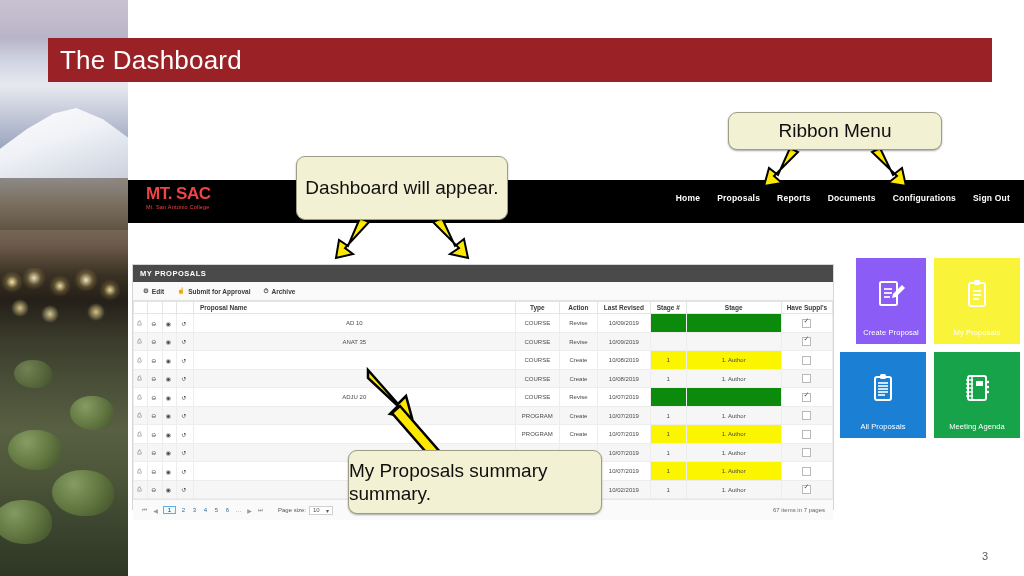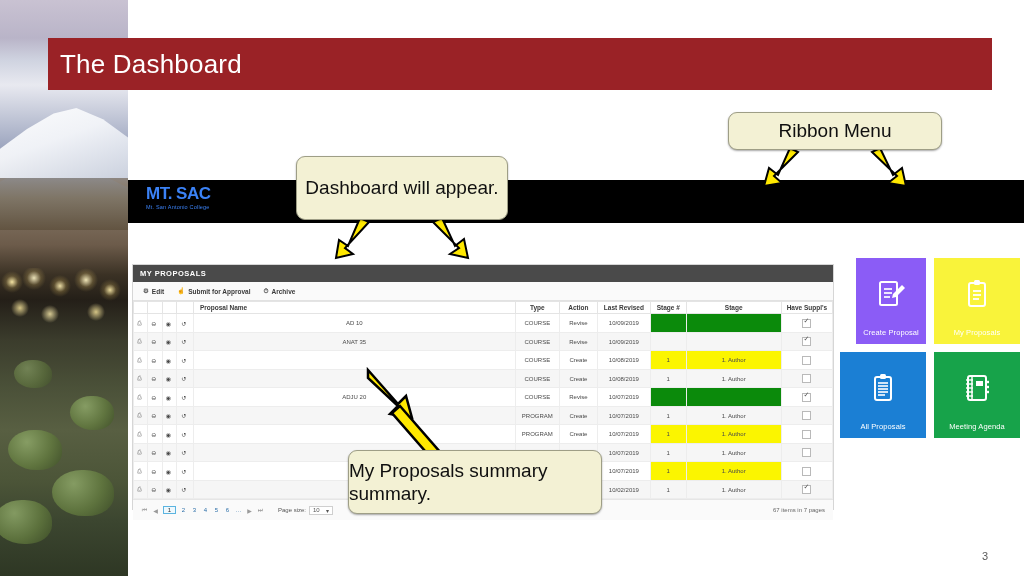--- a/index.html
+++ b/index.html
@@ -47,31 +47,31 @@
       radial-gradient(circle at 96px 44px, rgba(255,236,160,.8) 0px, transparent 9px);
     filter:blur(.3px);
   }
   .shrub{
     position:absolute;border-radius:50% 50% 45% 55%;
     background:radial-gradient(circle at 35% 30%, #8fa86a 0%, #62793f 55%, #3d4d27 100%);
     opacity:.85;
   }
   
   #title-bar{
-    position:absolute;left:48px;top:38px;width:944px;height:52px;
+    position:absolute;left:48px;top:38px;width:944px;height:44px;
     background:#9a2226;
     display:flex;align-items:center;
   }
   #title-bar .title-text{
     color:#ffffff;font-size:26px;margin-left:12px;letter-spacing:.2px;font-weight:400;
   }
   
   #app-window{position:absolute;left:128px;top:180px;width:896px;height:348px;background:#ffffff;}
   #app-header{position:absolute;left:0;top:0;width:896px;height:43px;background:#000000;}
-  #logo{position:absolute;left:18px;top:5px;width:92px;height:34px;color:#3b82f6;}
+  #logo{position:absolute;left:18px;top:5px;width:92px;height:34px;color:#ef4444;}
   #logo .logo-main{font-size:17px;font-weight:bold;letter-spacing:-.5px;line-height:1;}
   #logo .logo-sub{font-size:5.5px;letter-spacing:.2px;margin-top:2px;}
   #nav{position:absolute;right:14px;top:13px;display:flex;gap:17px;}
   #nav .nav-item{color:#ffffff;font-size:8.5px;font-weight:bold;letter-spacing:.2px;white-space:nowrap;}
   #blue-band{position:absolute;left:0;top:43px;width:896px;height:27px;background:#1b6591;}
   #blue-band .band-label{color:#ffffff;font-size:8px;font-weight:bold;letter-spacing:.6px;position:absolute;left:8px;top:9px;}
   
   #panel{position:absolute;left:4px;top:84px;width:700px;height:244px;background:#ffffff;border:1px solid #d6d6d6;}
   #panel-head{height:17px;background:#4a4a4a;display:flex;align-items:center;}
   #panel-head .panel-title{color:#ffffff;font-size:7.5px;font-weight:bold;letter-spacing:.5px;margin-left:7px;}
@@ -137,20 +137,28 @@
 <div id="title-bar" style="background: rgb(154, 34, 38);">
   <span class="title-text">The Dashboard</span>
 </div>
 
 <div id="app-window">
 
   <div id="app-header">
     <div id="logo">
       <div class="logo-main">MT. SAC</div>
       <div class="logo-sub">Mt. San Antonio College</div>
+    </div>
+    <div id="nav">
+      <span class="nav-item">Home</span>
+      <span class="nav-item">Proposals</span>
+      <span class="nav-item">Reports</span>
+      <span class="nav-item">Documents</span>
+      <span class="nav-item">Configurations</span>
+      <span class="nav-item">Sign Out</span>
     </div>
   </div>
 
 
   <div id="panel">
     <div id="panel-head">
       <span class="panel-title">MY PROPOSALS</span>
     </div>
 
     <div id="panel-toolbar">

